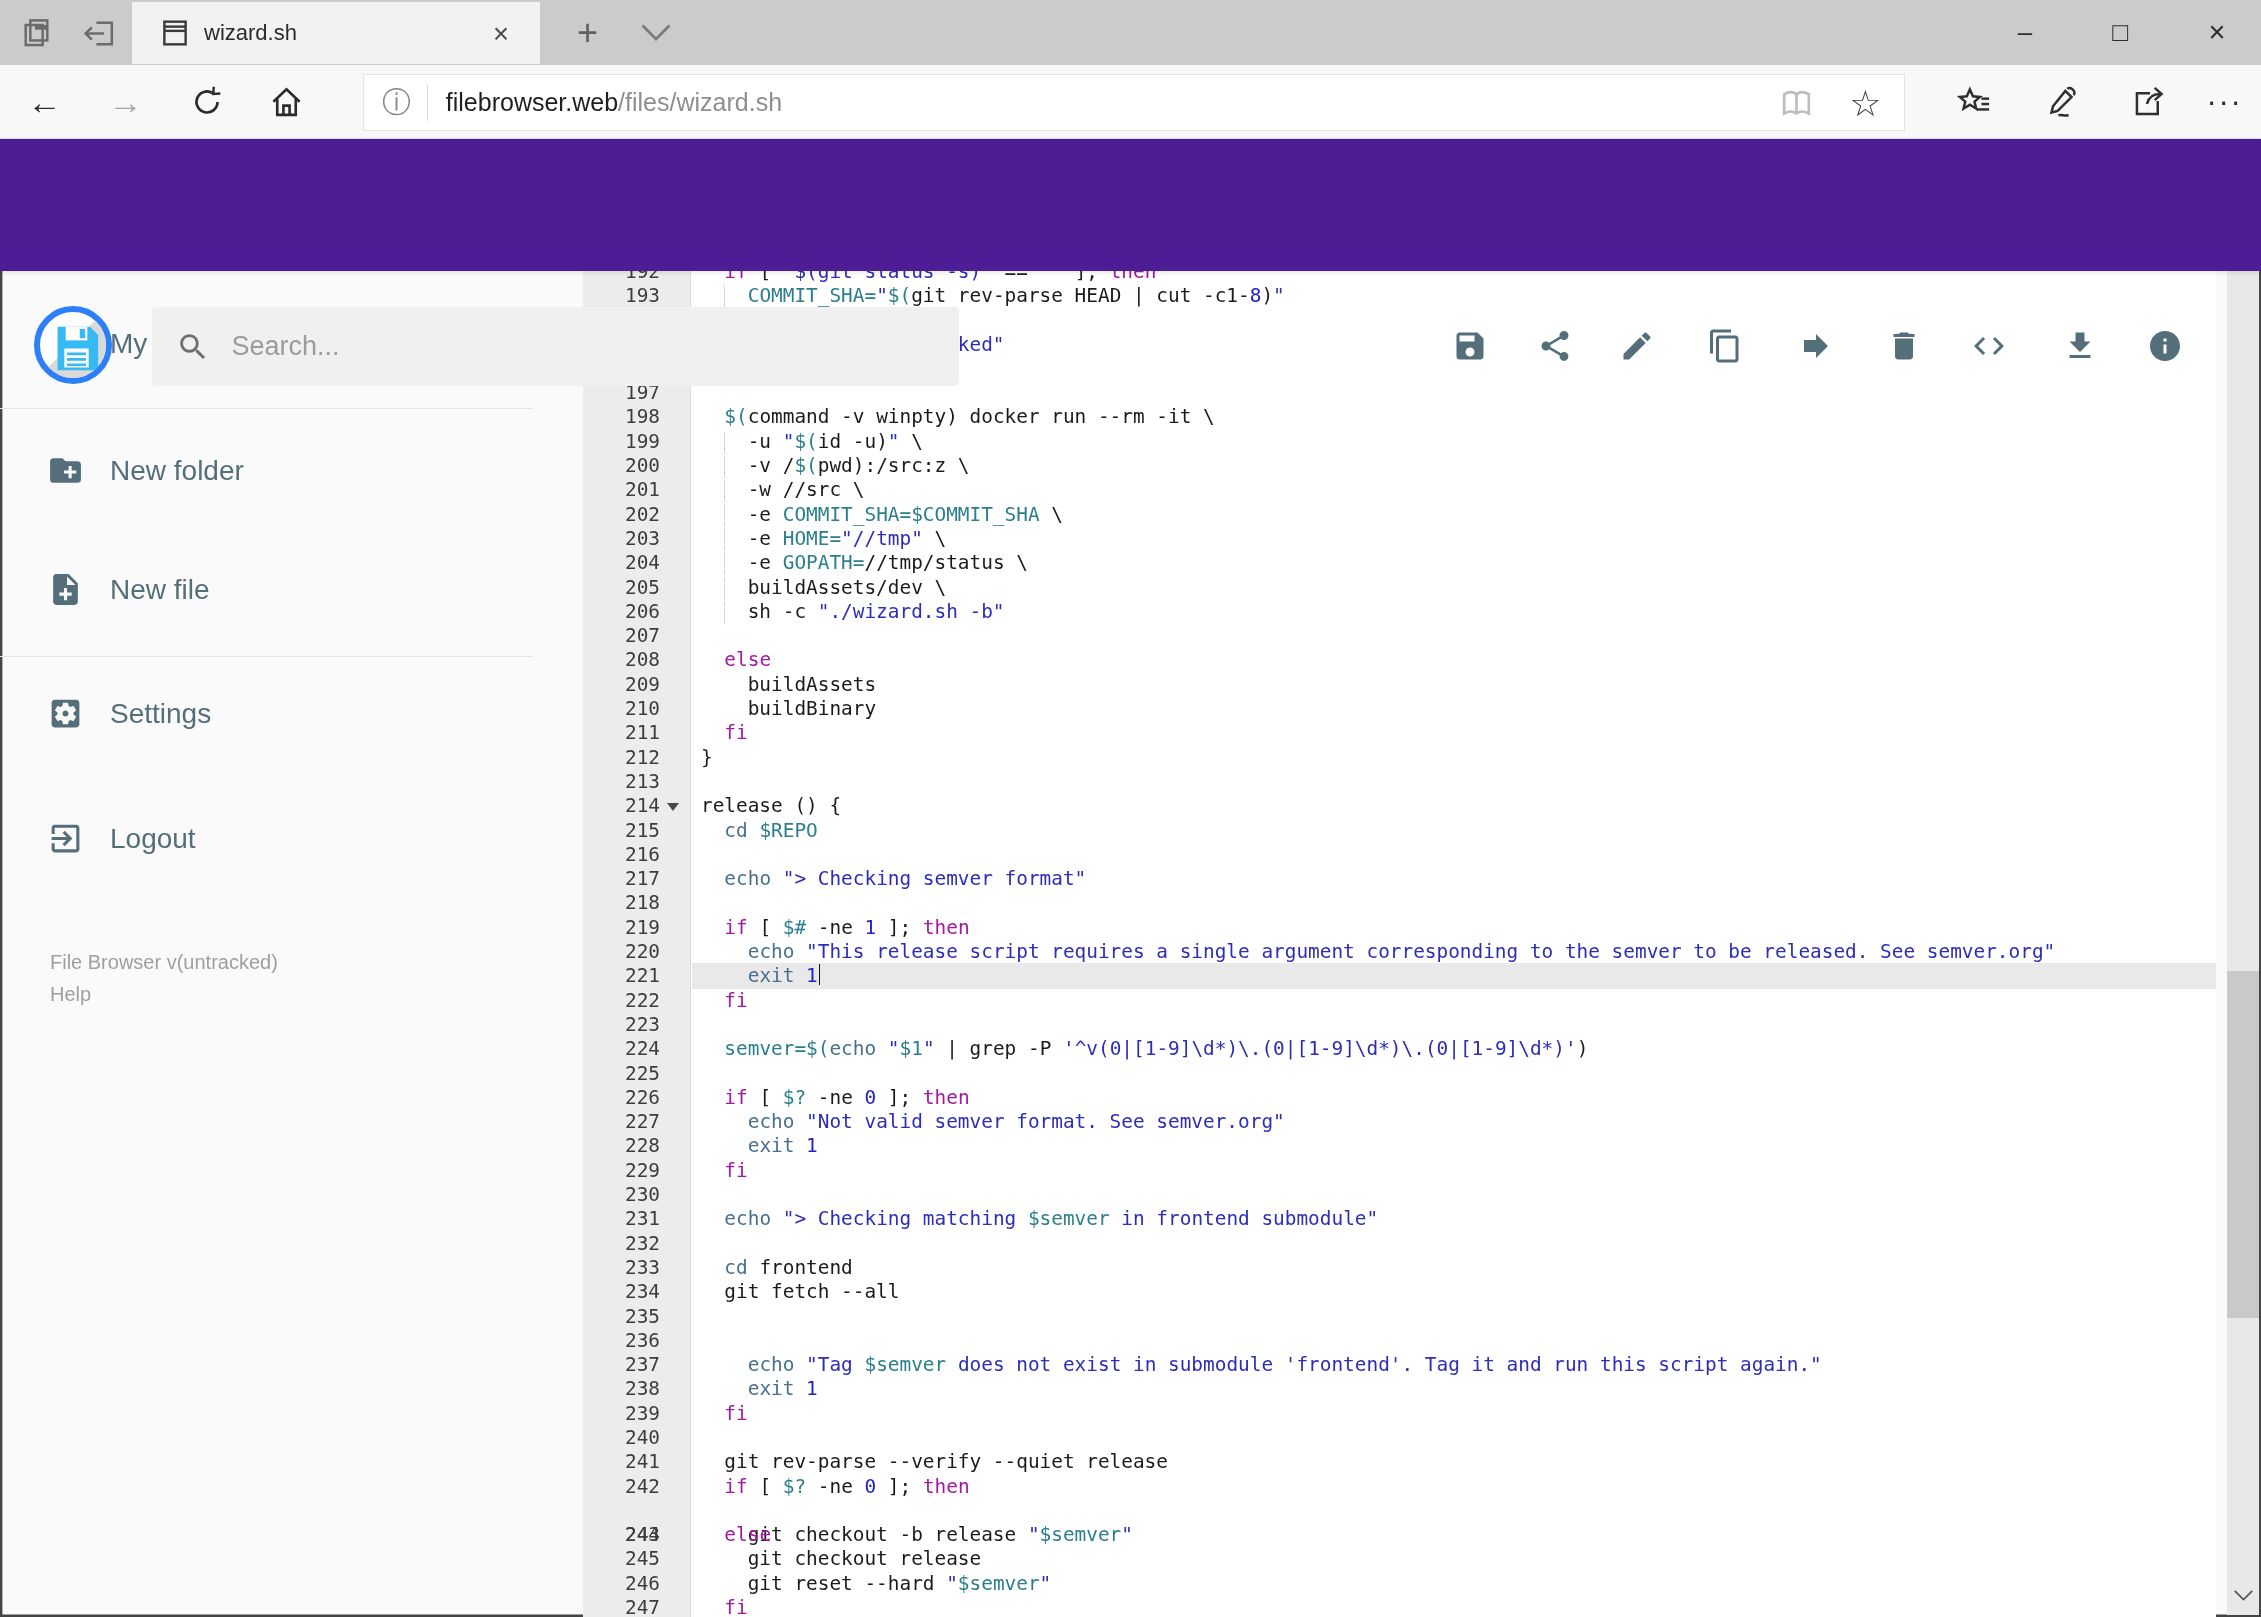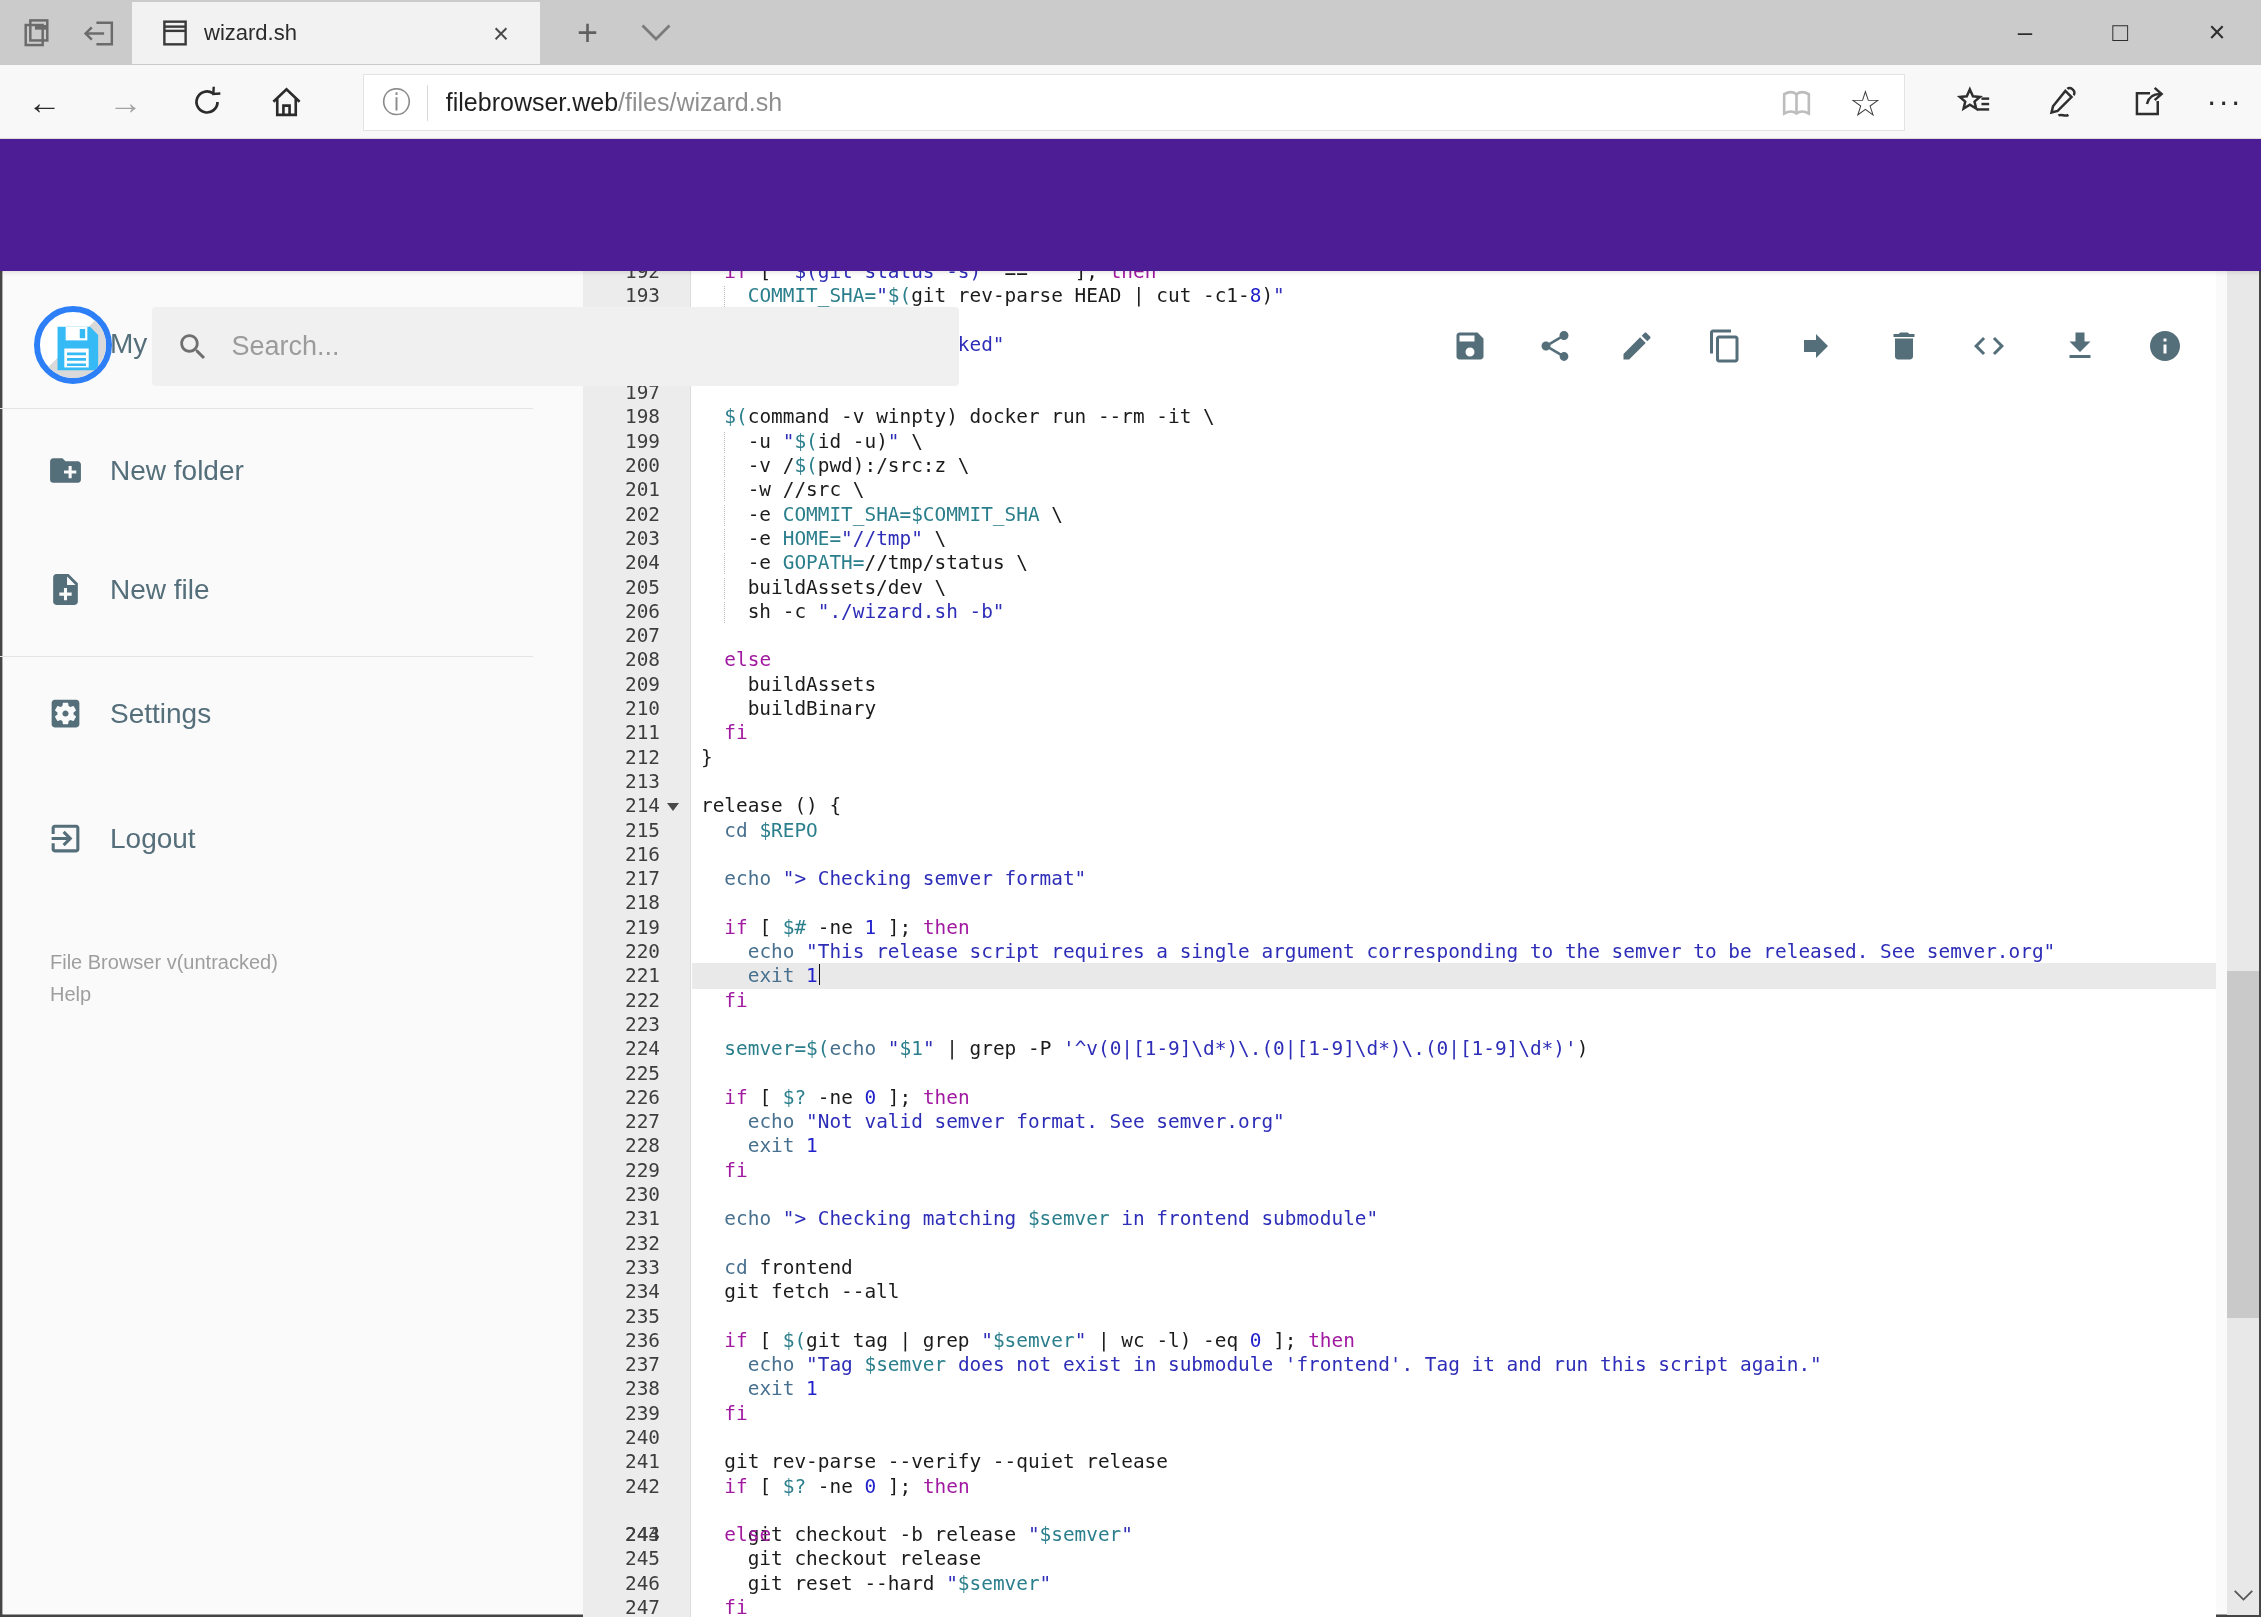--- a/index.html
+++ b/index.html
@@ -460,21 +460,20 @@
         <div class="cm-line" style="top: 1009px;">
           <div class="ln">234</div>
           <pre><span class="t-p">  git fetch --all</span></pre>
         </div>
         <div class="cm-line" style="top: 1034px;">
           <div class="ln">235</div>
           <pre></pre>
         </div>
         <div class="cm-line" style="top: 1058px;">
           <div class="ln">236</div>
-          <pre><span class="t-p">  </span><span class="t-k">if</span><span class="t-p"> [ </span><span class="t-v">$(</span><span class="t-p">git tag | grep </span><span class="t-s">"</span><span class="t-v">$semver</span><span class="t-s">"</span><span class="t-p"> | wc -l) -eq </span><span class="t-n">0</span><span class="t-p"> ]; </span><span class="t-k">then</span></pre>
         </div>
         <div class="cm-line" style="top: 1082px;">
           <div class="ln">237</div>
           <pre><span class="t-p">    </span><span class="t-b">echo</span><span class="t-p"> </span><span class="t-s">"Tag </span><span class="t-v">$semver</span><span class="t-s"> does not exist in submodule 'frontend'. Tag it and run this script again."</span></pre>
         </div>
         <div class="cm-line" style="top: 1106px;">
           <div class="ln">238</div>
           <pre><span class="t-p">    </span><span class="t-b">exit</span><span class="t-p"> </span><span class="t-n">1</span></pre>
         </div>
         <div class="cm-line" style="top: 1131px;">

